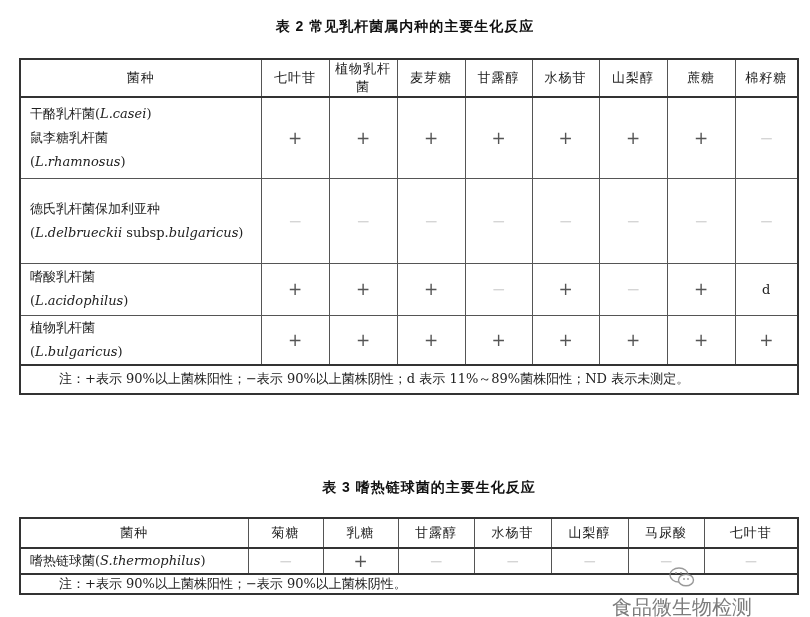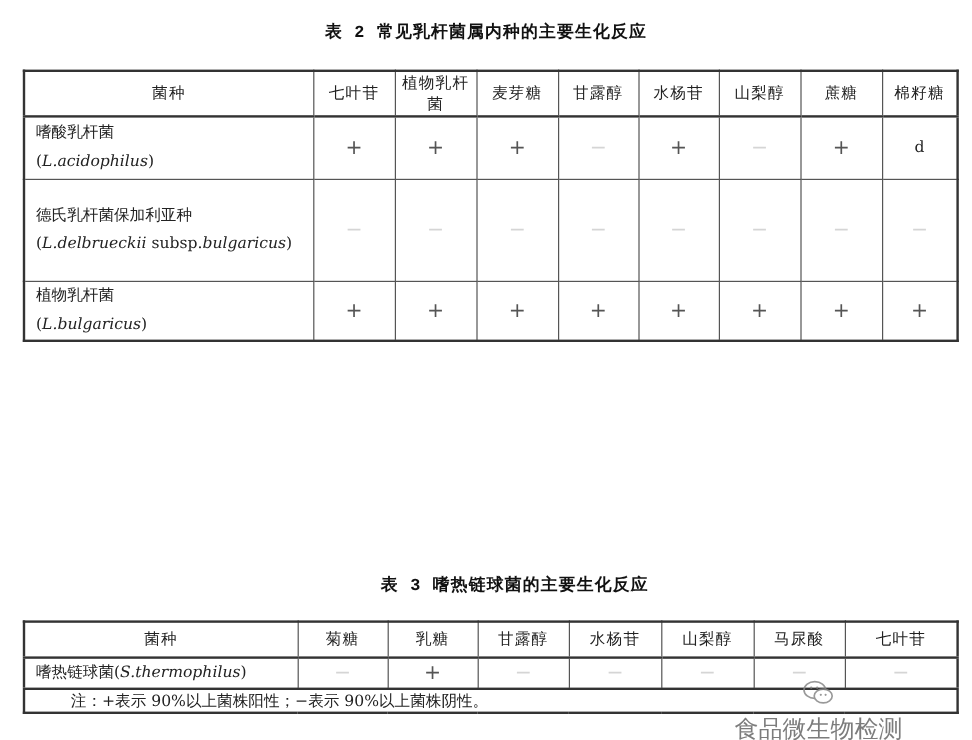--- a/index.html
+++ b/index.html
@@ -1,19 +1,19 @@
 <!DOCTYPE html>
 <html><head>
 <meta charset="utf-8">
 <style>
   html, body { margin:0; padding:0; background:#ffffff; }
   body { width:810px; height:617px; position:relative; overflow:hidden;
          font-family:"DejaVu Serif","Liberation Serif",serif; color:#222; }
   .title { position:absolute; left:0; width:810px; text-align:center;
-           font-family:Liberation Mono, monospace; font-weight:bold;
+           font-family:Liberation Sans, sans-serif; font-weight:bold;
            font-size:14px; letter-spacing:1px; color:#111; }
   table { position:absolute; border-collapse:collapse; table-layout:fixed;
           border:2px solid #333; font-size:13px; }
   td, th { border:1px solid #555; padding:0; text-align:center; vertical-align:middle;
            font-weight:normal; color:#222; }
   th { font-size:13px; letter-spacing:1px;font-family:Liberation Serif, serif; }
   td.species { text-align:left; padding-left:9px; line-height:24px; font-size:13px; }
   .latin { font-style:italic; }
   .plus { color:#555; font-size:17px; font-family:"DejaVu Sans",sans-serif; }
   .minus { color:#d5d5d5; font-size:17px; font-family:"DejaVu Sans",sans-serif; }
@@ -48,65 +48,83 @@
     <th>七叶苷</th>
     <th>植物乳杆菌</th>
     <th>麦芽糖</th>
     <th>甘露醇</th>
     <th>水杨苷</th>
     <th>山梨醇</th>
     <th>蔗糖</th>
     <th>棉籽糖</th>
   </tr>
 
-
-  <tr style="height:52px;">
+  <tr style="height:81px;">
     <td class="species">
-      <div>嗜酸乳杆菌</div>
-      <div>(<span class="latin">L.acidophilus</span>)</div>
+      <div><span>干酪乳杆菌(</span><span class="latin">L.casei</span><span>)</span></div>
+      <div>鼠李糖乳杆菌</div>
+      <div>(<span class="latin">L.rhamnosus</span>)</div>
     </td>
     <td class="plus">+</td>
     <td class="plus">+</td>
     <td class="plus">+</td>
-    <td class="minus">−</td>
+    <td class="plus">+</td>
+    <td class="plus">+</td>
+    <td class="plus">+</td>
     <td class="plus">+</td>
     <td class="minus">−</td>
-    <td class="plus">+</td>
-    <td class="other">d</td>
   </tr>
 
   <tr style="height:85px;">
     <td class="species">
       <div>德氏乳杆菌保加利亚种</div>
       <div>(<span class="latin">L.delbrueckii</span><span> subsp.</span><span class="latin">bulgaricus</span>)</div>
     </td>
     <td class="minus">−</td>
     <td class="minus">−</td>
     <td class="minus">−</td>
     <td class="minus">−</td>
     <td class="minus">−</td>
     <td class="minus">−</td>
     <td class="minus">−</td>
     <td class="minus">−</td>
   </tr>
 
+  <tr style="height:52px;">
+    <td class="species">
+      <div>嗜酸乳杆菌</div>
+      <div>(<span class="latin">L.acidophilus</span>)</div>
+    </td>
+    <td class="plus">+</td>
+    <td class="plus">+</td>
+    <td class="plus">+</td>
+    <td class="minus">−</td>
+    <td class="plus">+</td>
+    <td class="minus">−</td>
+    <td class="plus">+</td>
+    <td class="other">d</td>
+  </tr>
+
 
   <tr style="height:40px;">
     <td class="species">
       <div>植物乳杆菌</div>
       <div>(<span class="latin">L.bulgaricus</span>)</div>
     </td>
     <td class="plus">+</td>
     <td class="plus">+</td>
     <td class="plus">+</td>
     <td class="plus">+</td>
     <td class="plus">+</td>
     <td class="plus">+</td>
     <td class="plus">+</td>
     <td class="plus">+</td>
+  </tr>
+  <tr style="height:29px;">
+    <td class="note" colspan="9">注：+表示 90%以上菌株阳性；−表示 90%以上菌株阴性；d 表示 11%～89%菌株阳性；ND 表示未测定。</td>
   </tr>
 </tbody>
   </table>
 
 <div class="title" style="top:479px;margin-left:24px;">表 3   嗜热链球菌的主要生化反应</div>
 
 <table style="left:19px; top:517px; width:778px;">
   <colgroup>
     <col style="width:228px">
       <col style="width:75px">

